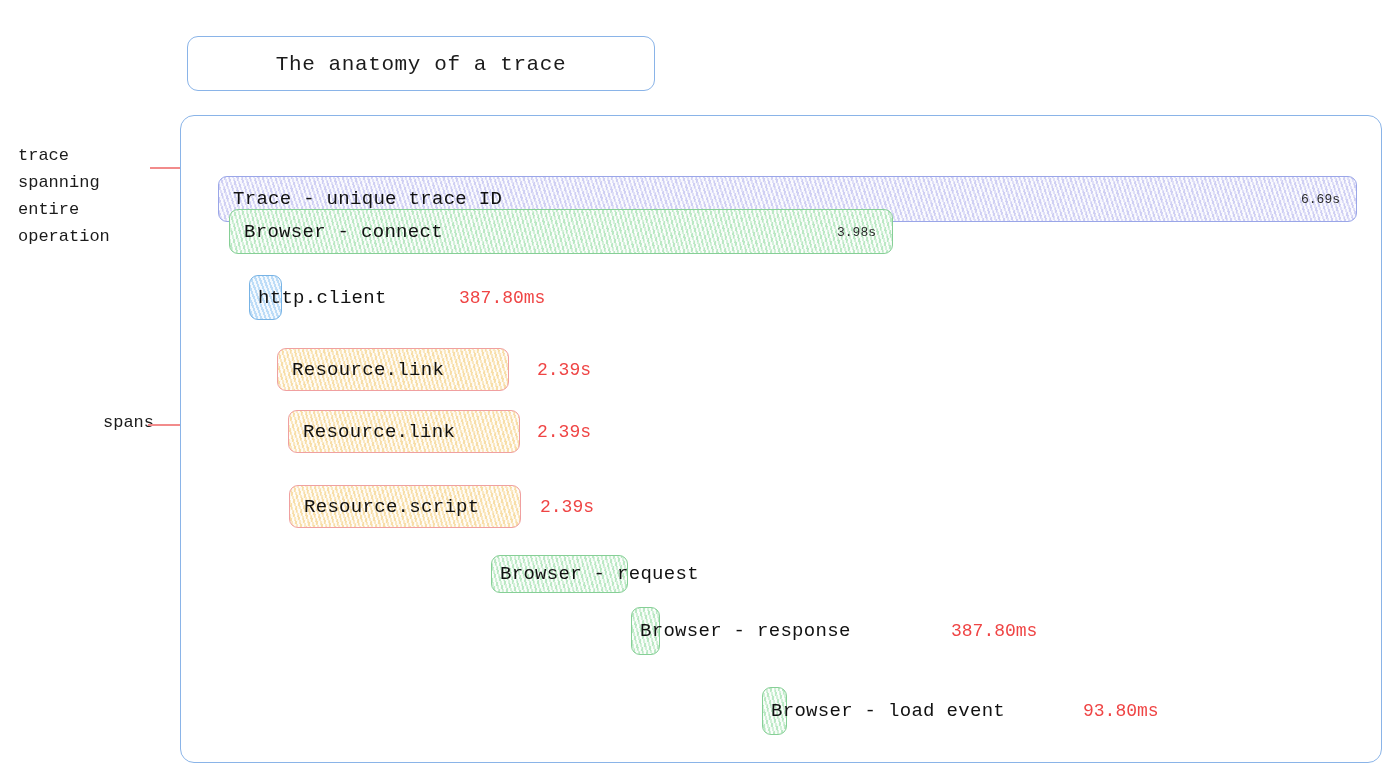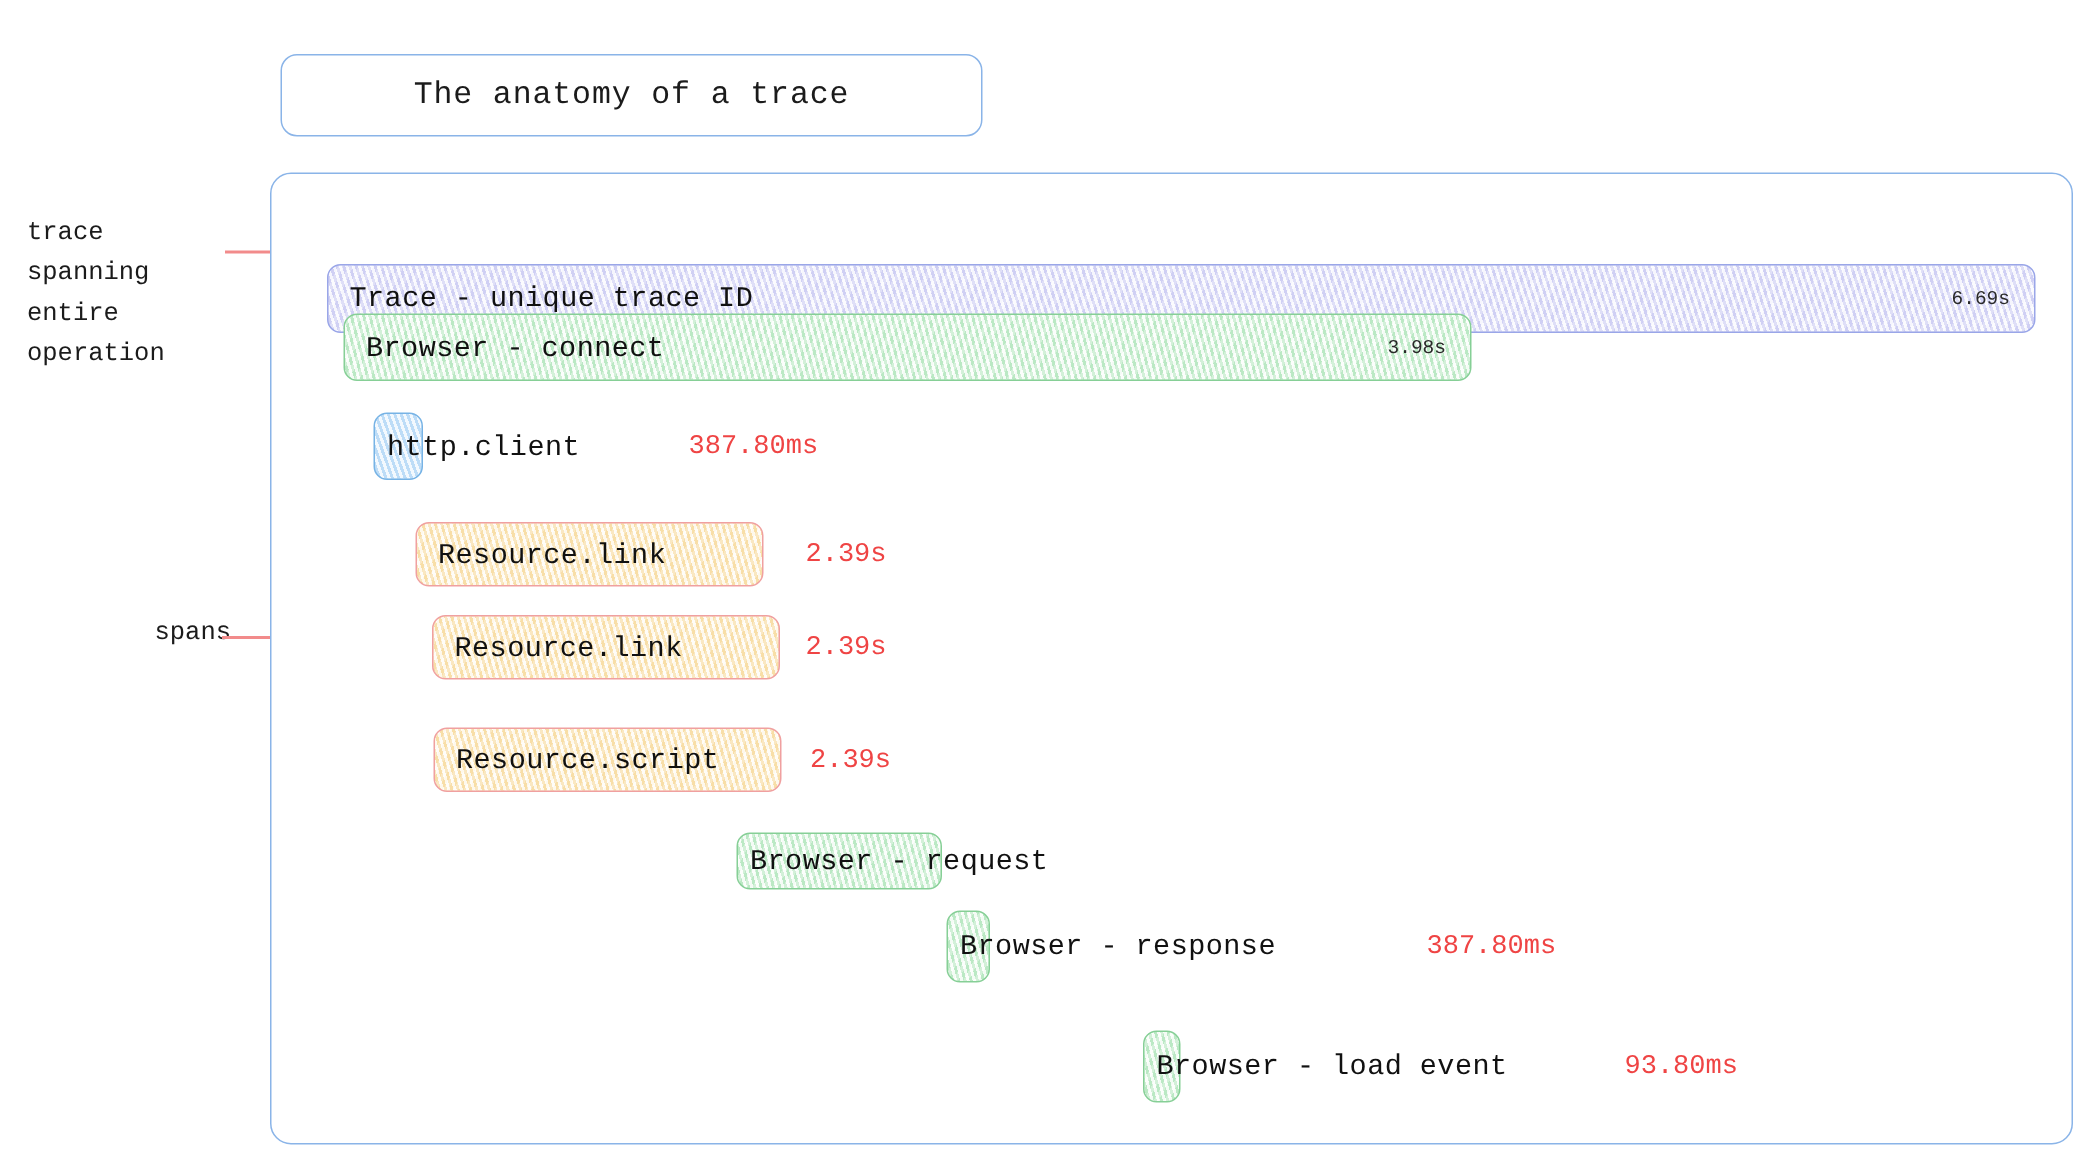--- a/index.html
+++ b/index.html
@@ -101,21 +101,21 @@
 <div class="hline" id="spans-leader"></div>
 <div class="vline" id="spans-bracket"></div>
 
 <div id="frame"></div>
 
 <div id="spans-layer">
     <div class="bar tex-purple" style="left: 218px; top: 144px; width: 1139px; height: 46px; margin-top: 32px;">
       <span class="label hand">Trace - unique trace ID</span>
       <span class="dur-in hand">6.69s</span>
     </div>
-    <div class="bar tex-green" style="left: 229px; top: 209px; width: 752px; height: 45px;">
+    <div class="bar tex-green" style="left: 229px; top: 209px; width: 664px; height: 45px;">
       <span class="label hand">Browser - connect</span>
       <span class="dur-in hand">3.98s</span>
     </div>
     <div class="bar tex-blue narrow" style="left: 249px; top: 275px; width: 33px; height: 45px;">
       <span class="label hand">http.client</span>
     </div>
     <div class="dur-out hand" style="position: absolute; left: 459px; top: 297.5px;">387.80ms</div>
     <div class="bar tex-orange" style="left: 277px; top: 348px; width: 232px; height: 43px;">
       <span class="label hand">Resource.link</span>
     </div>

